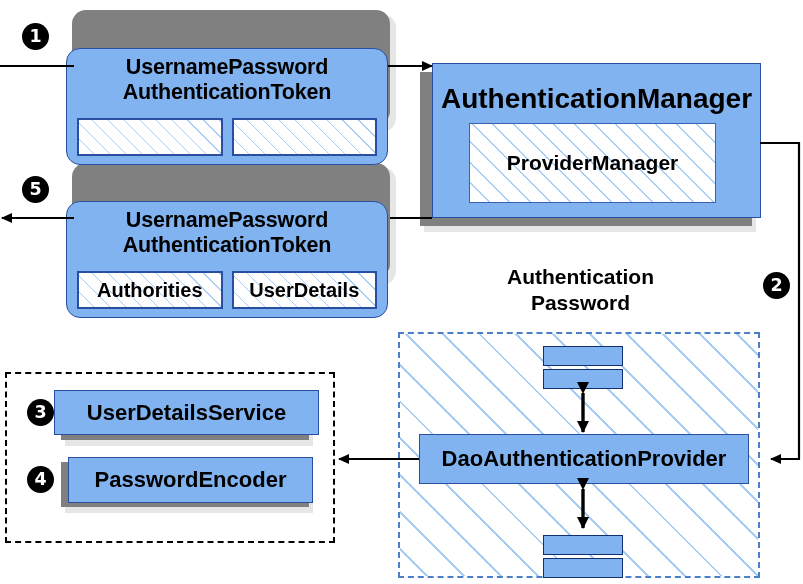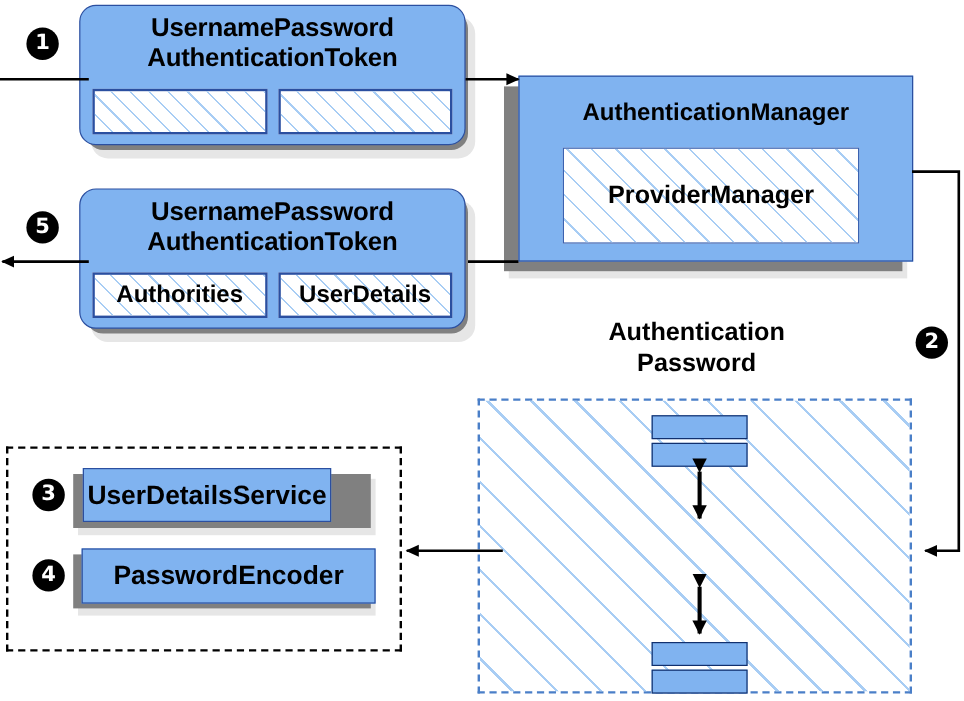--- a/index.html
+++ b/index.html
@@ -20,20 +20,21 @@
   .shadow-light{position:absolute;background:#e6e6e6;}
 
   
   .token-box{
     position:absolute;
     background:#80b3f0;
     border:1.5px solid #2b4fa0;
     border-radius:14px;
     box-sizing:border-box;
     z-index:5;
+    margin-top:44px;
   }
   .token-title{
     position:absolute;left:0;right:0;top:6px;
     text-align:center;
     font-size:21.5px;font-weight:bold;color:#000;
     line-height:25px;letter-spacing:-0.2px;
   }
   .token-slots{
     position:absolute;left:10px;right:10px;bottom:8px;
     display:flex;gap:9px;
@@ -61,21 +62,21 @@
   
   #auth-manager{
     position:absolute;
     background:#80b3f0;
     border:1.5px solid #2b4fa0;
     box-sizing:border-box;
     z-index:5;
   }
   #auth-manager .am-title{
     position:absolute;left:0;right:0;top:19px;
-    text-align:center;font-size:20px;font-weight:bold;color:#000;
+    text-align:center;font-size:28px;font-weight:bold;color:#000;
   }
   .inner-hatch-box{
     position:absolute;
     border:1.3px solid #3b62b0;
     background:#ffffff;
     overflow:hidden;
     display:flex;align-items:center;justify-content:center;
   }
   .inner-hatch-box .hatch{
     position:absolute;inset:0;
@@ -242,29 +243,32 @@
 
   <div class="dash-blue" style="left:398px;top:332px;width:362px;height:246px;">
     <div class="hatch"></div>
   </div>
 
   <div class="mini-bar" style="left:543px;top:346px;width:80px;height:20px;"></div>
   <div class="mini-bar" style="left:543px;top:369px;width:80px;height:20px;"></div>
 
   <div class="shadow-light abs" style="left:418px;top:443px;width:333px;height:52px;"></div>
   <div class="shadow-dark abs" style="left:414px;top:439px;width:333px;height:50px;"></div>
+  <div class="comp-box" style="left:419px;top:434px;width:330px;height:50px;">
+    <span>DaoAuthenticationProvider</span>
+  </div>
 
   <div class="mini-bar" style="left:543px;top:535px;width:80px;height:20px;"></div>
   <div class="mini-bar" style="left:543px;top:558px;width:80px;height:20px;"></div>
 
   <div class="dash-black" style="left:5px;top:372px;width:330px;height:171px;"></div>
 
   <div class="shadow-light abs" style="left:65px;top:399px;width:248px;height:47px;"></div>
   <div class="shadow-dark abs" style="left:61px;top:395px;width:248px;height:45px;"></div>
-  <div class="comp-box" style="left:69px;top:390px;width:207px;height:45px;">
+  <div class="comp-box" style="left:54px;top:390px;width:265px;height:45px;">
     <span>UserDetailsService</span>
   </div>
 
   <div class="shadow-light abs" style="left:65px;top:466px;width:248px;height:47px;"></div>
   <div class="shadow-dark abs" style="left:61px;top:462px;width:248px;height:45px;"></div>
   <div class="comp-box" style="left:68px;top:457px;width:245px;height:46px;">
     <span>PasswordEncoder</span>
   </div>
 
   <div class="bullet" style="left:22px;top:23px;">

